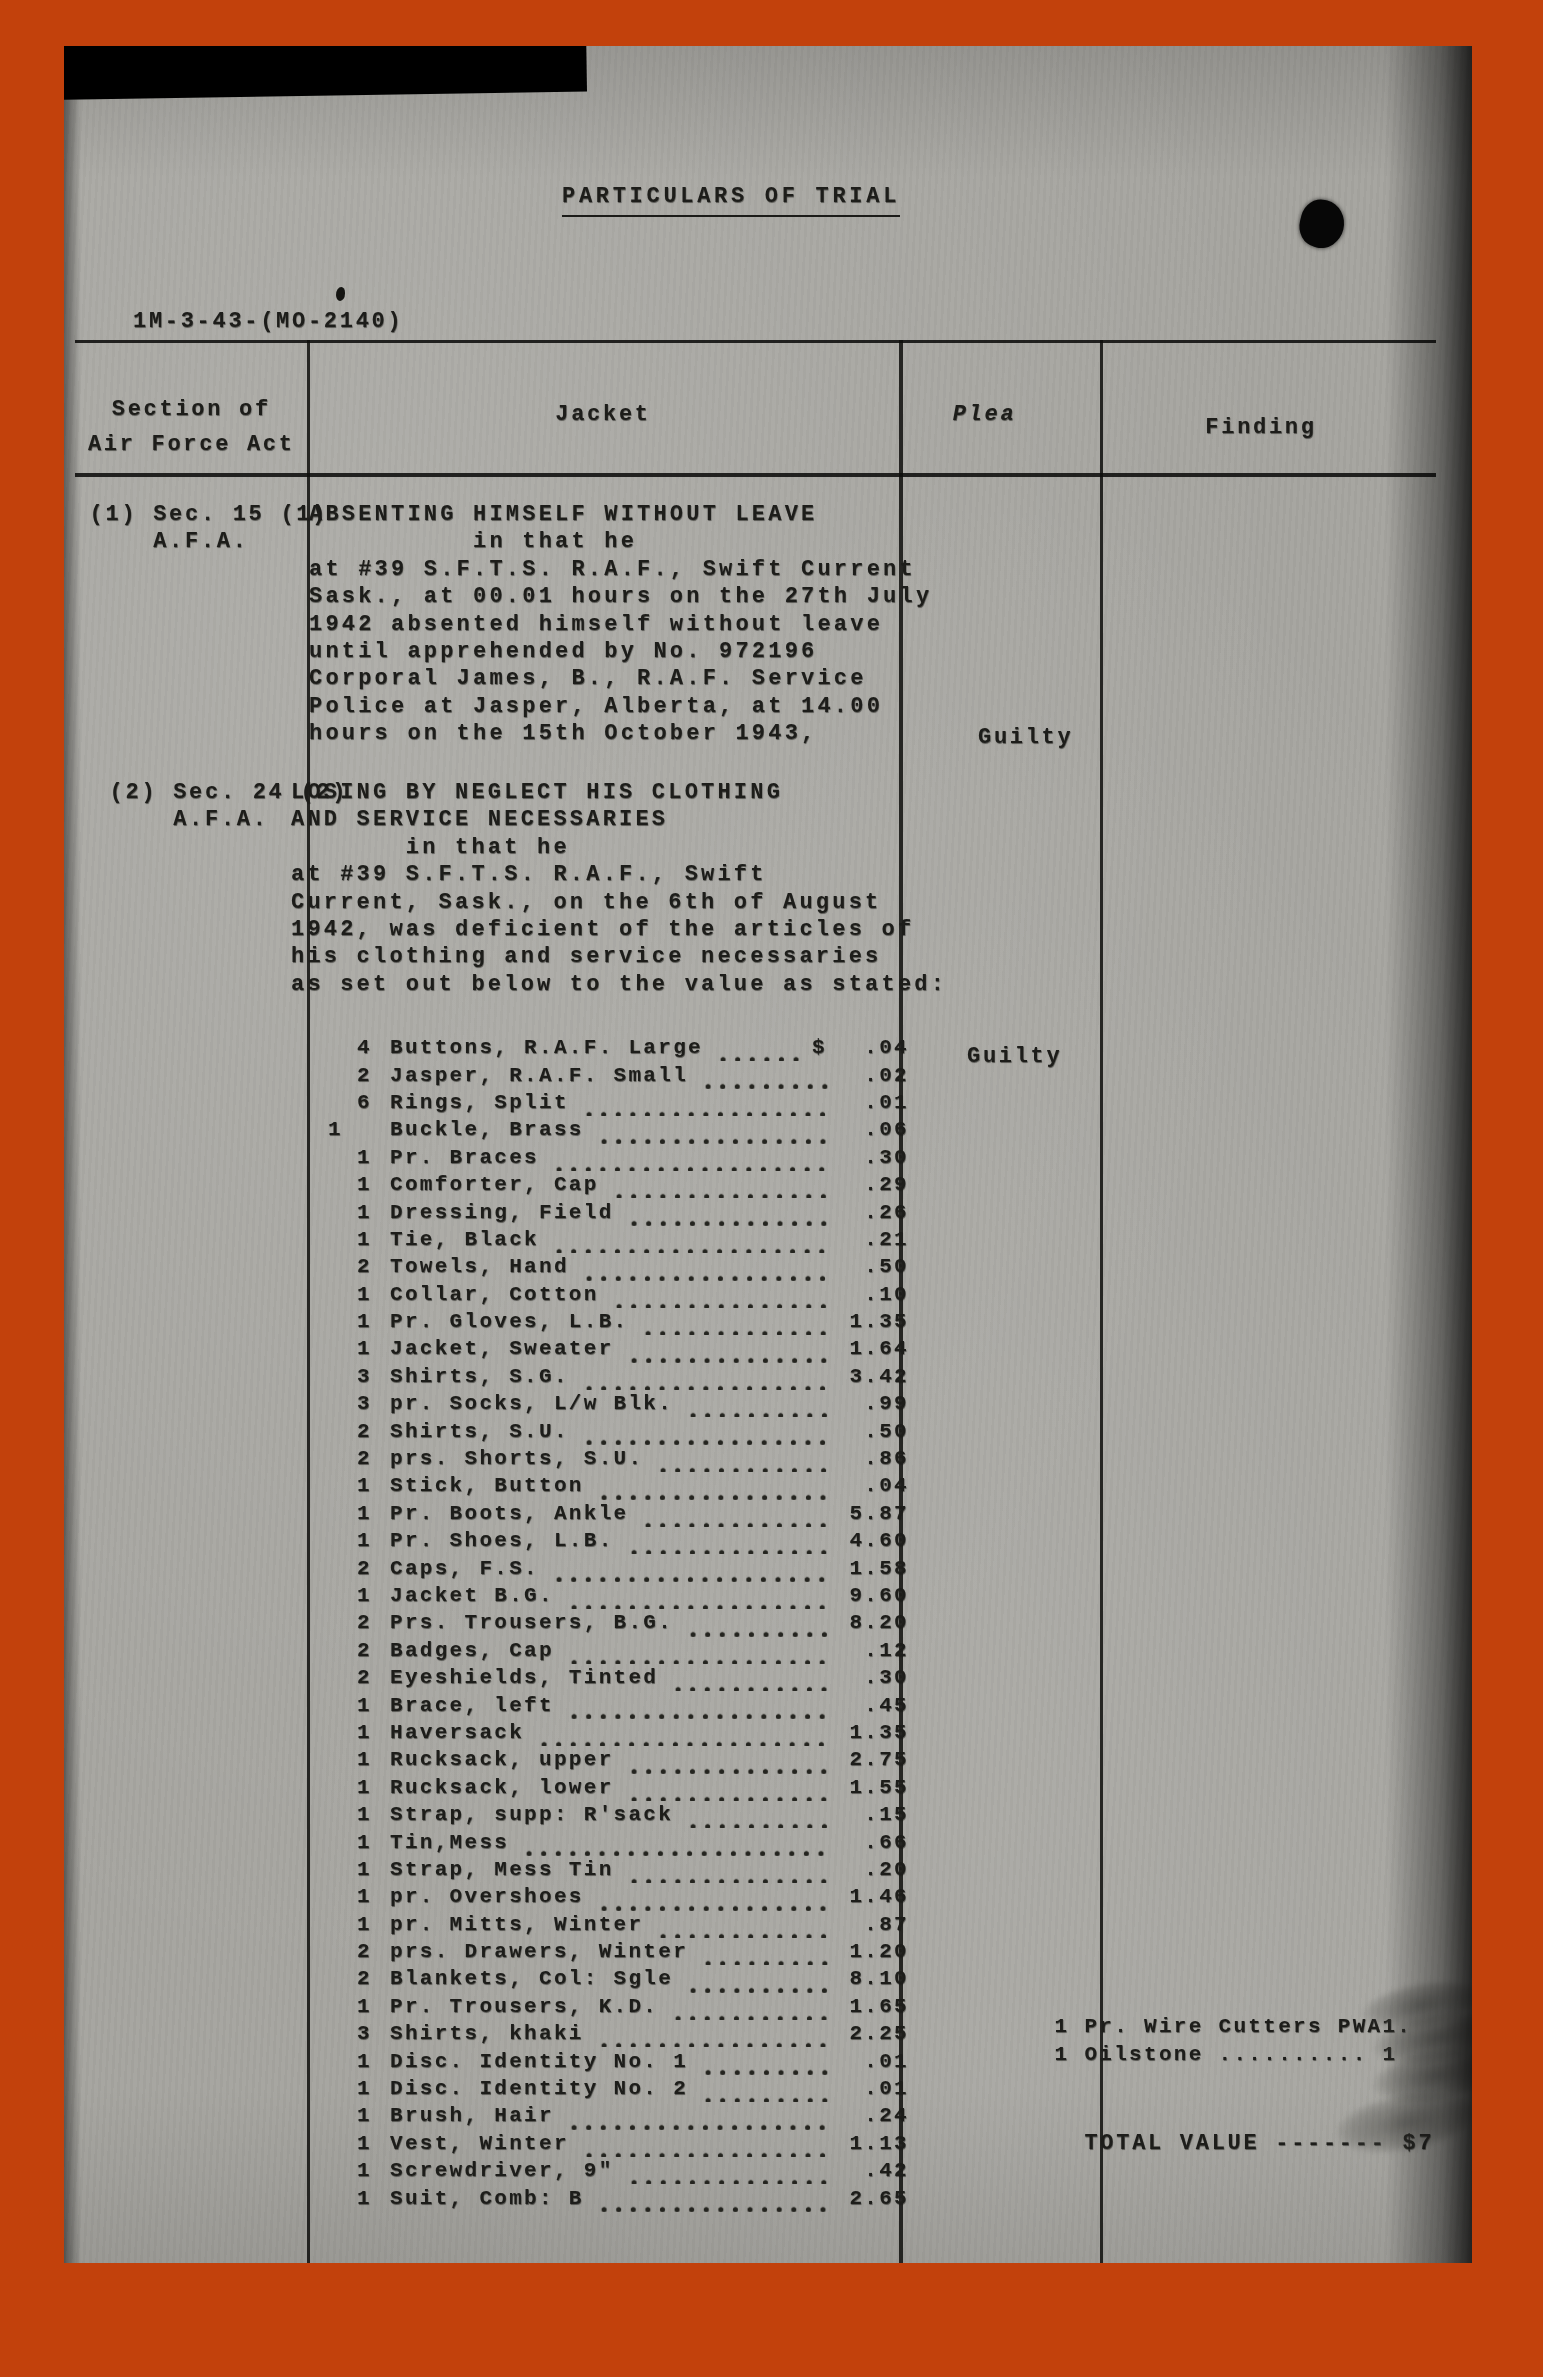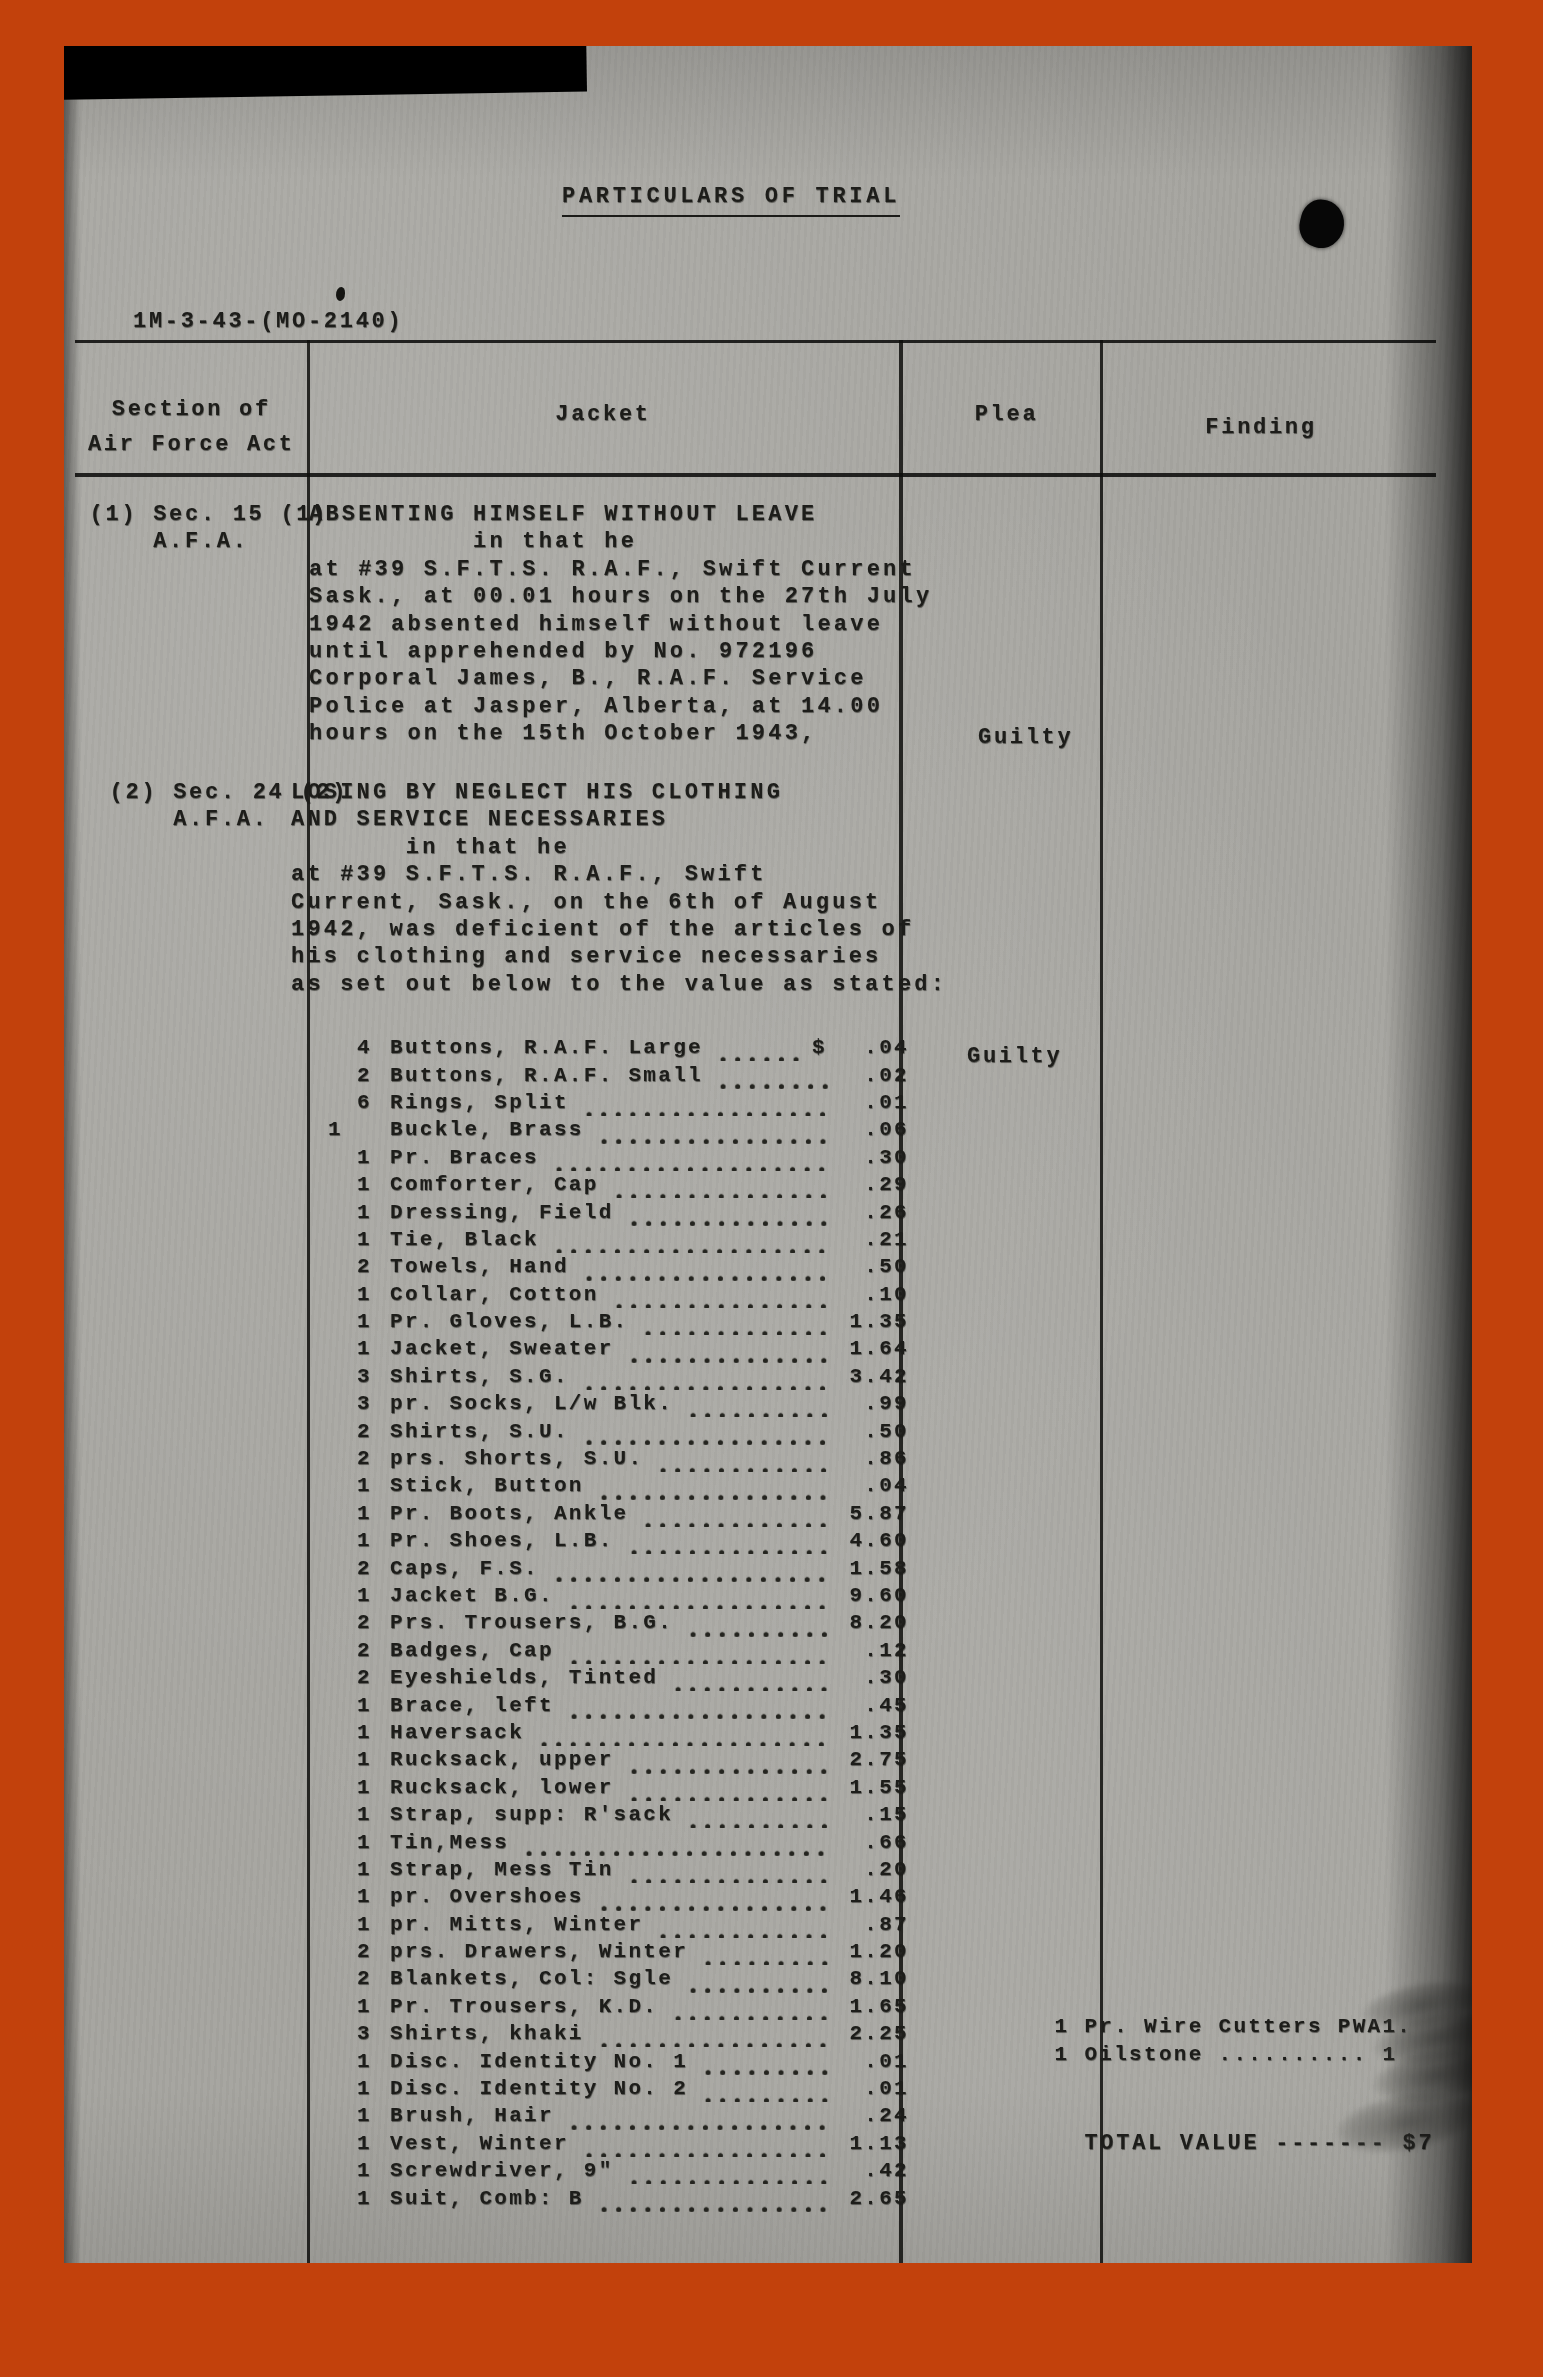--- a/index.html
+++ b/index.html
@@ -70,21 +70,21 @@
 
     <div class="hline" style="left:11px;top:294px;width:1361px;"></div>
     <div class="hline" style="left:11px;top:427px;width:1361px;height:3.7px;"></div>
     <div class="vline" style="left:243px;top:294px;height:1923px;"></div>
     <div class="vline" style="left:835px;top:294px;height:1923px;width:3.7px;"></div>
     <div class="vline" style="left:1036px;top:294px;height:1923px;"></div>
 
     <div class="typed center" style="left:12.8px;top:346px;width:229px;line-height:35px;">Section of
 Air Force Act</div>
     <div class="typed center" style="left:243px;top:355px;width:592px;">Jacket</div>
-    <div class="typed center" style="left:835px;top:355px;width:215px;">Plea</div>
+    <div class="typed center" style="left:813px;top:355px;width:215px;font-style:italic;">Plea</div>
     <div class="typed center" style="left:1036px;top:368px;width:274px;margin-left:24px;">Finding</div>
 
     <div class="typed" style="left:25.6px;top:455px;">(1) Sec. 15 (1)
     A.F.A.</div>
     <div class="typed charge-block" style="left:245px;top:455px;">ABSENTING HIMSELF WITHOUT LEAVE
           in that he
 at #39 S.F.T.S. R.A.F., Swift Current
 Sask., at 00.01 hours on the 27th July
 1942 absented himself without leave
 until apprehended by No. 972196
@@ -109,21 +109,21 @@
   <div class="item-row">
     <span class="qty">4</span>
     <span class="iname">Buttons, R.A.F. Large</span>
     <span class="dots"></span>
     <span class="dollar">$</span>
     <span class="val">.04</span>
   </div>
 
   <div class="item-row">
     <span class="qty">2</span>
-    <span class="iname">Buttons, R.A.F. Small</span>
+    <span class="iname">Jasper, R.A.F. Small</span>
     <span class="dots"></span>
 
     <span class="val">.02</span>
   </div>
 
   <div class="item-row">
     <span class="qty">6</span>
     <span class="iname">Rings, Split</span>
     <span class="dots"></span>
 

